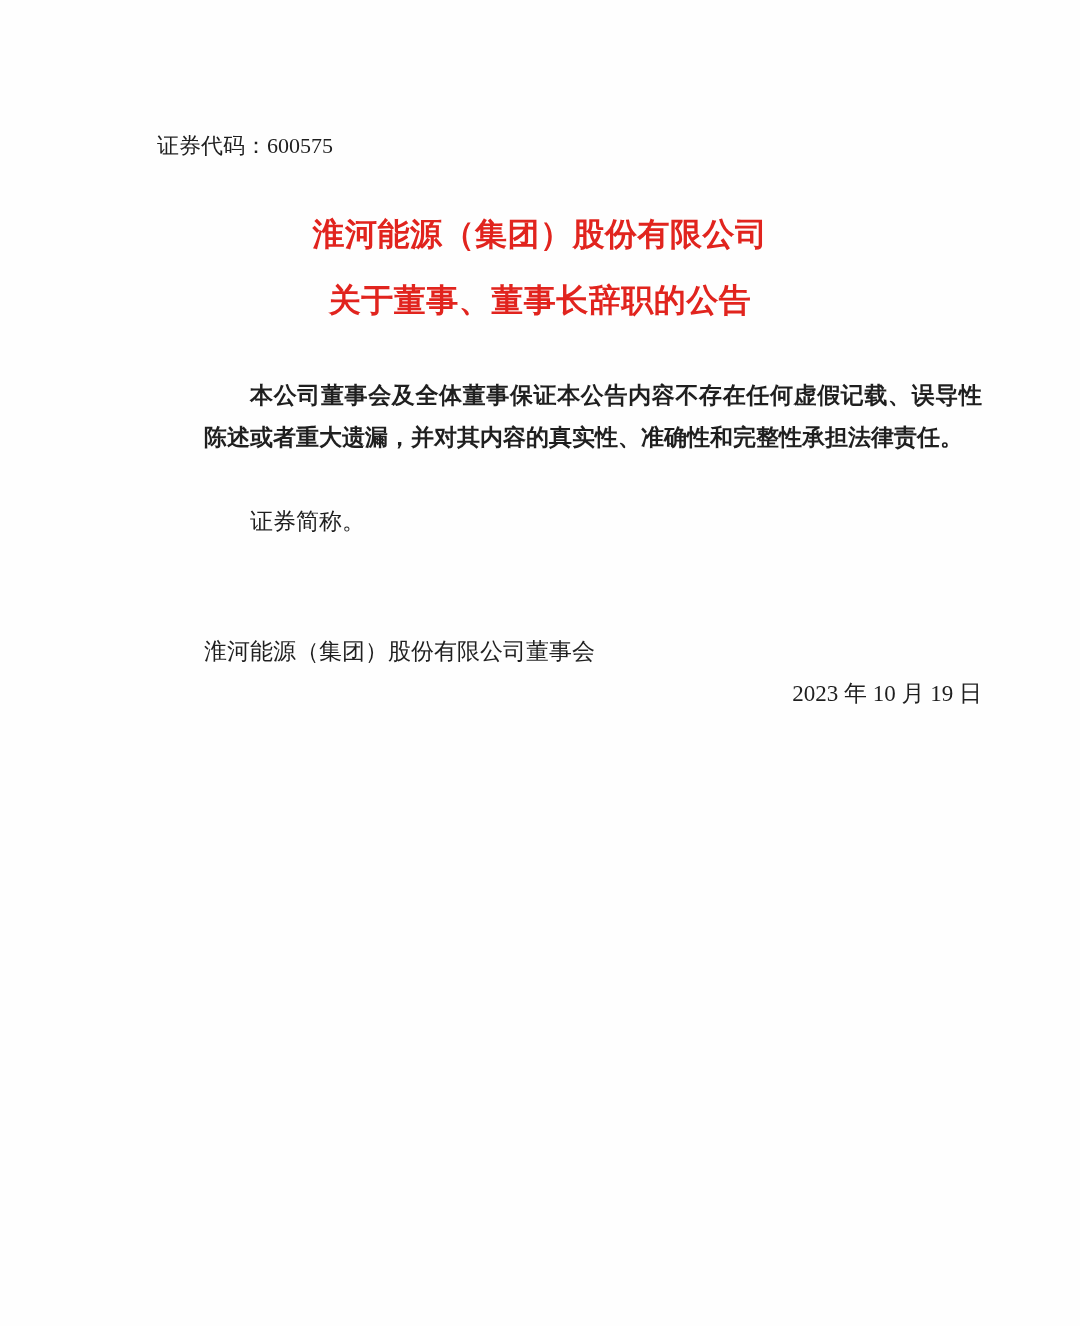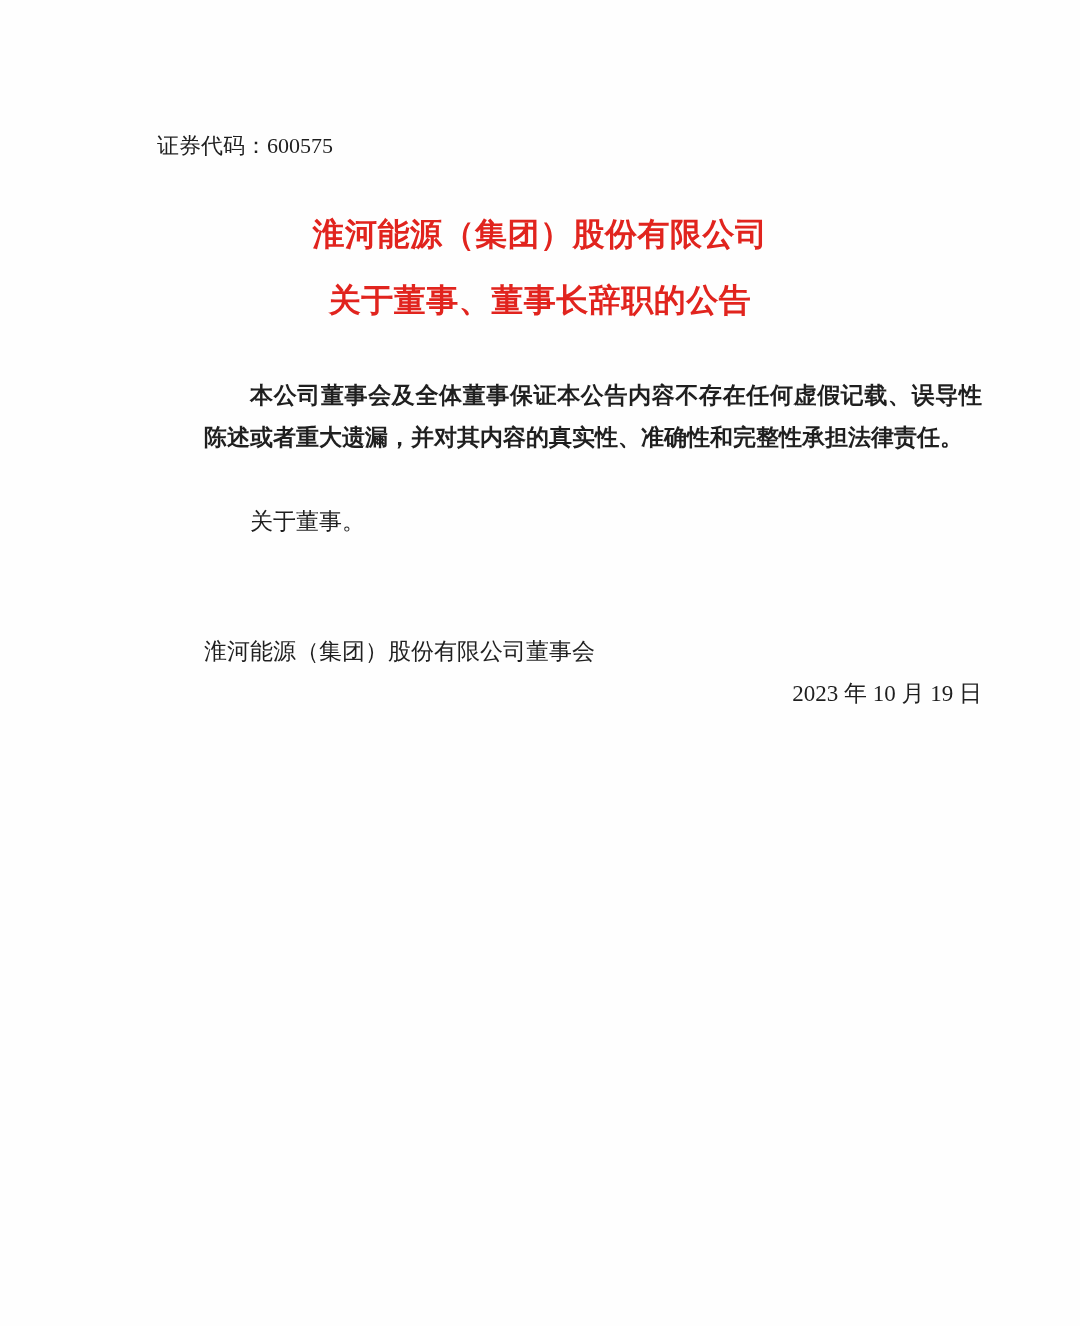--- a/index.html
+++ b/index.html
@@ -68,18 +68,18 @@
 
   <div class="doc-header">
     <span>证券代码：600575</span>
   </div>
 
   <div class="title title-company">淮河能源（集团）股份有限公司</div>
   <div class="title title-subject">关于董事、董事长辞职的公告</div>
 
   <div class="content">
     <p class="disclaimer">本公司董事会及全体董事保证本公告内容不存在任何虚假记载、误导性陈述或者重大遗漏，并对其内容的真实性、准确性和完整性承担法律责任。</p>
-    <p class="closing">关于董事。</p>
+    <p class="closing">证券简称。</p>
     <p class="signature">淮河能源（集团）股份有限公司董事会</p>
     <p class="date-line">2023 年 10 月 19 日</p>
   </div>
 
 </div>
 
 </body></html>

